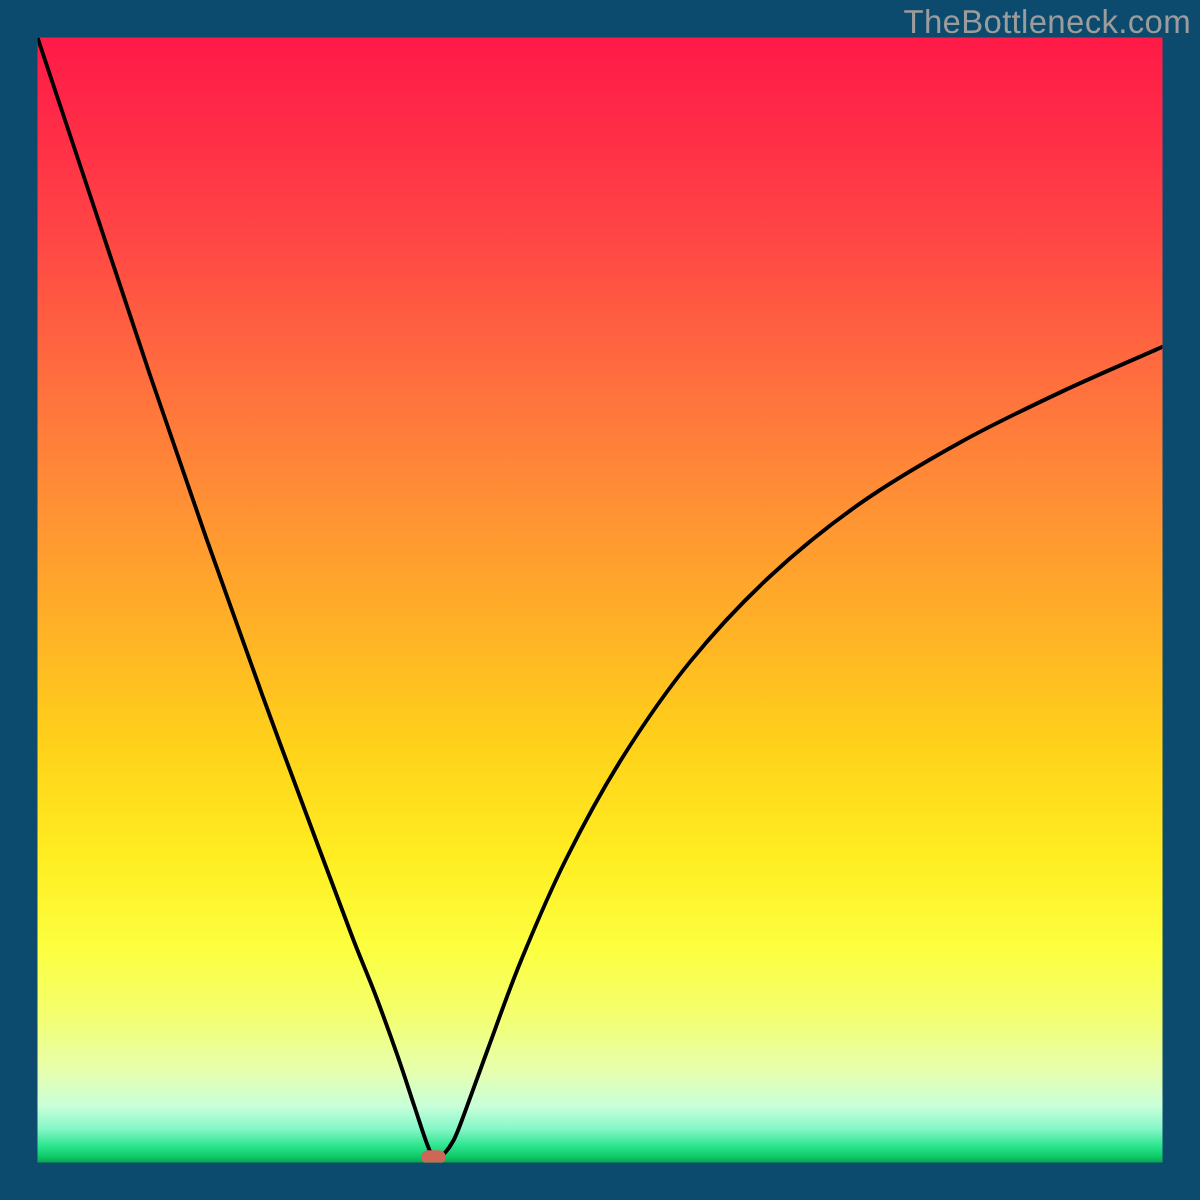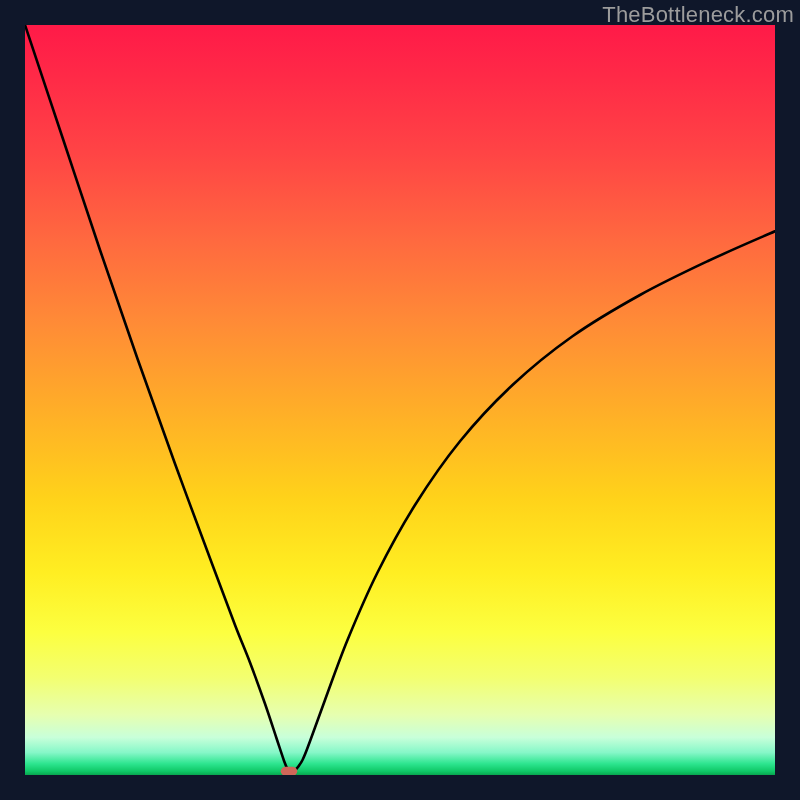--- a/index.html
+++ b/index.html
@@ -8,21 +8,21 @@
     width: 800px;
     height: 800px;
     overflow: hidden;
     background: #000;
     font-family: Arial, Helvetica, sans-serif;
   }
   .frame {
     position: relative;
     width: 800px;
     height: 800px;
-    background: #0f172a;
+    background: #0c4a6e;
   }
   .watermark {
     position: absolute;
     top: 2px;
     right: 6px;
     color: #9c9c9c;
     font-size: 22px;
     letter-spacing: 0.2px;
     z-index: 10;
     font-weight: 500;

